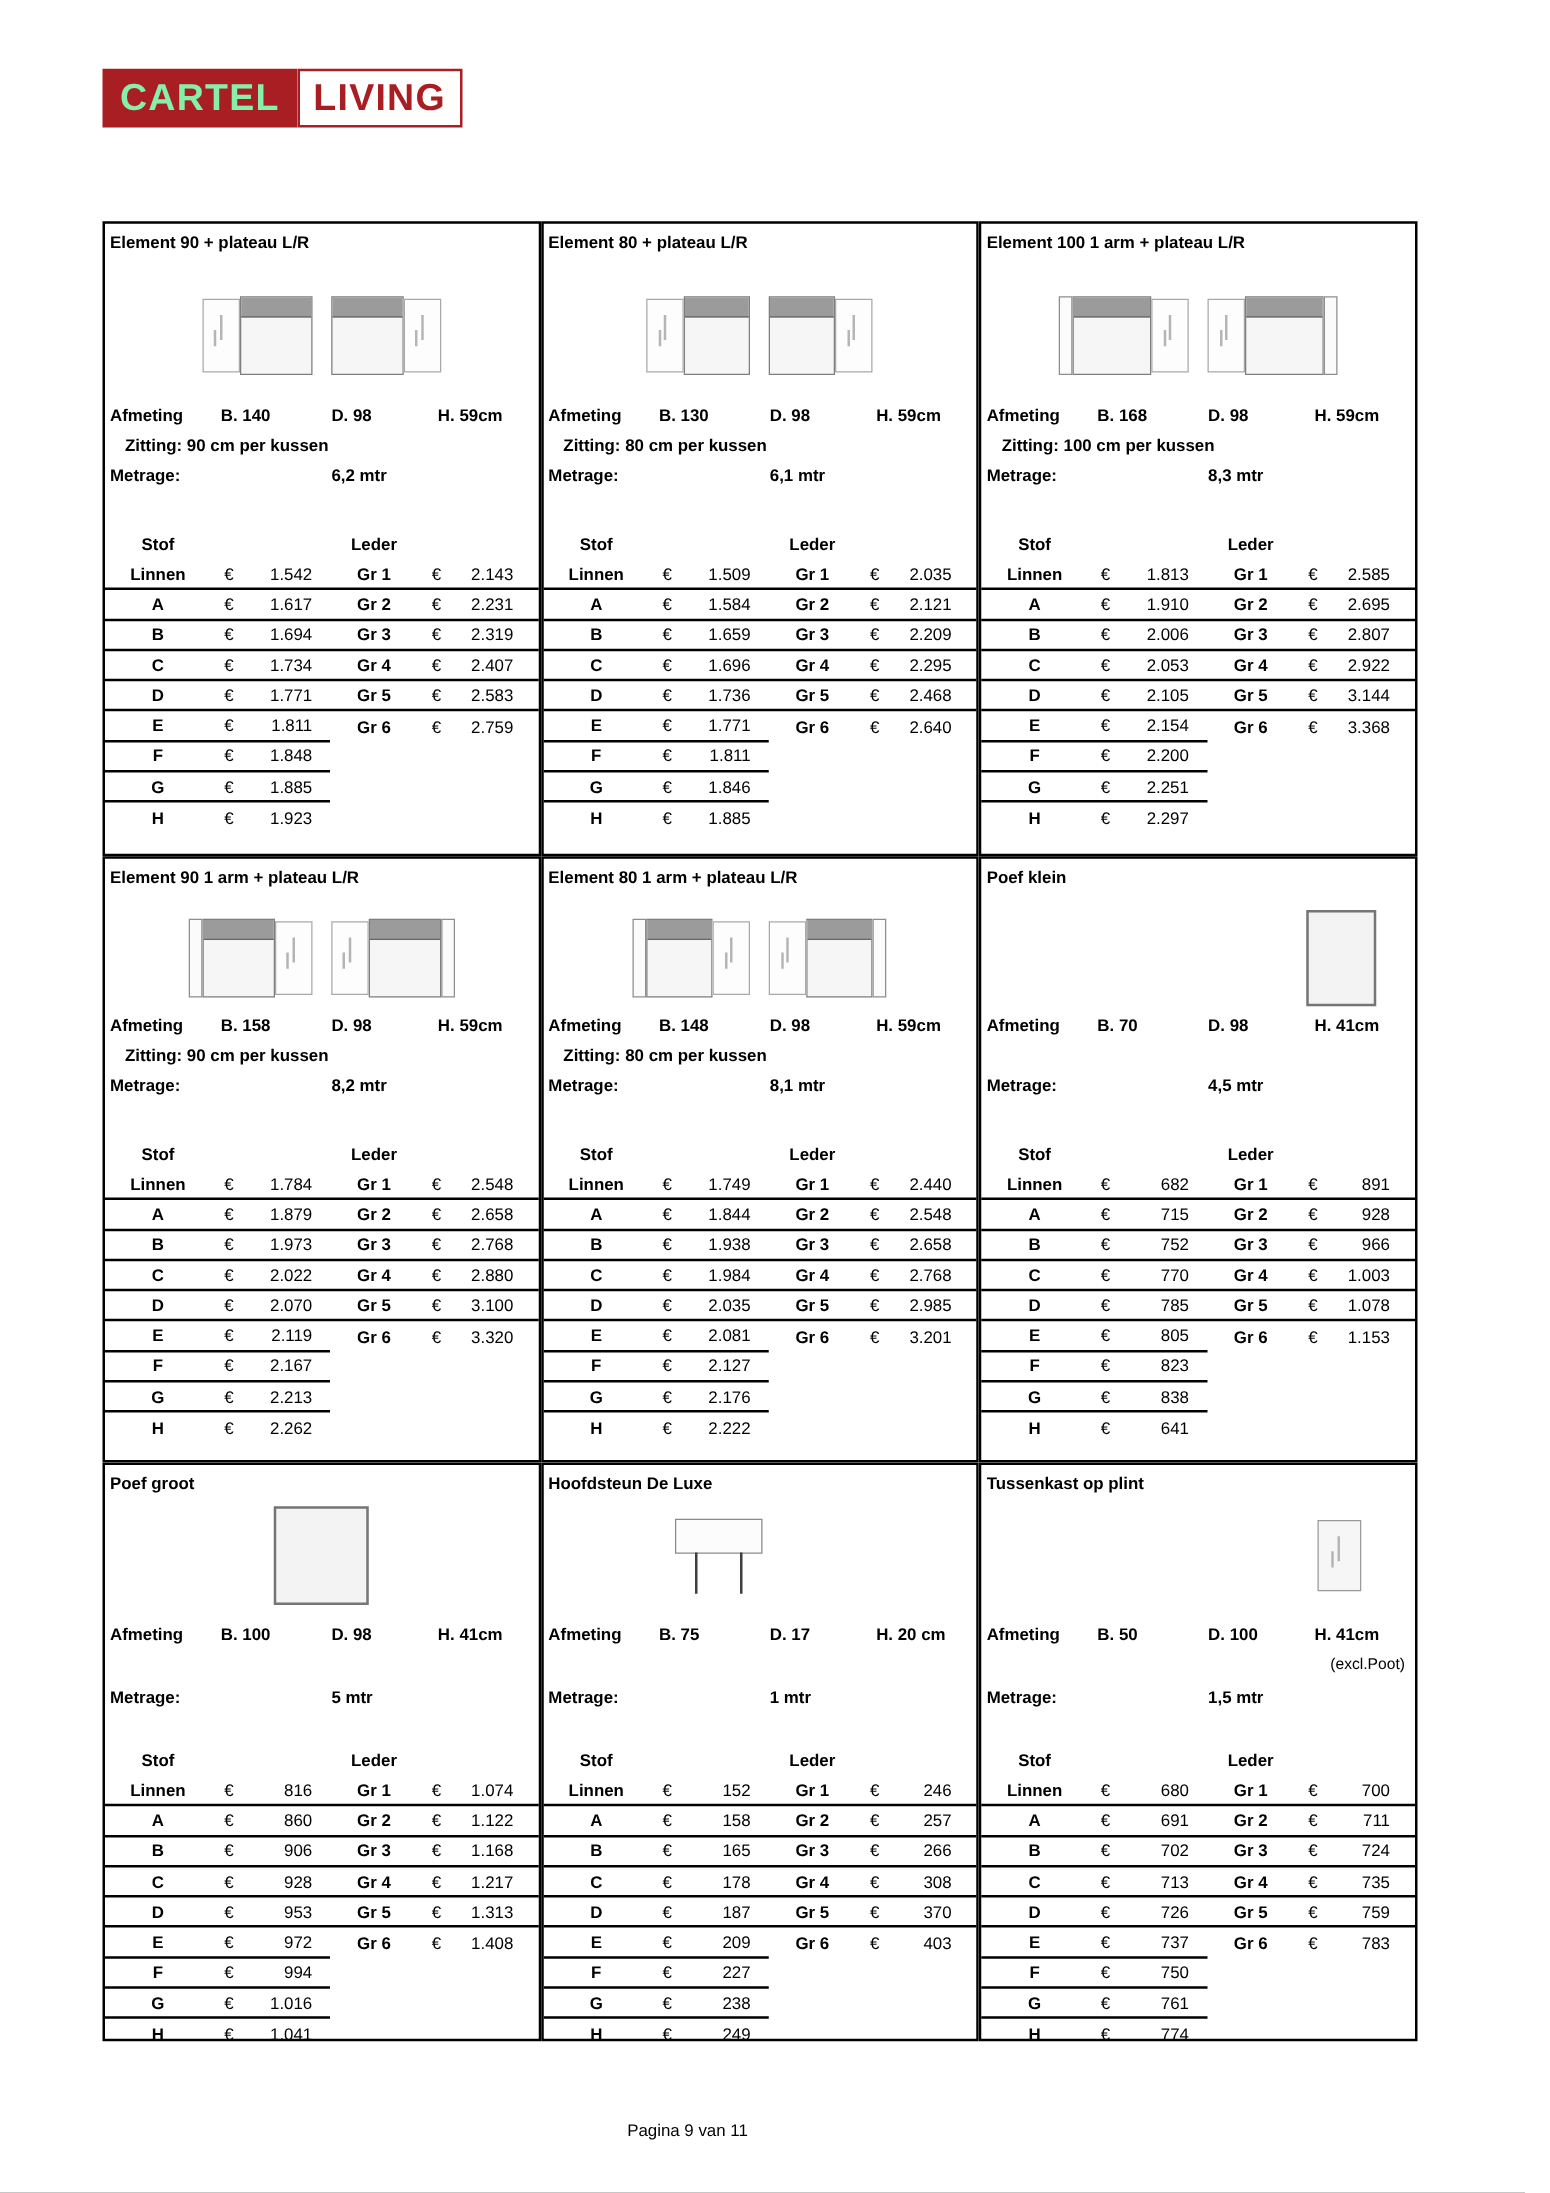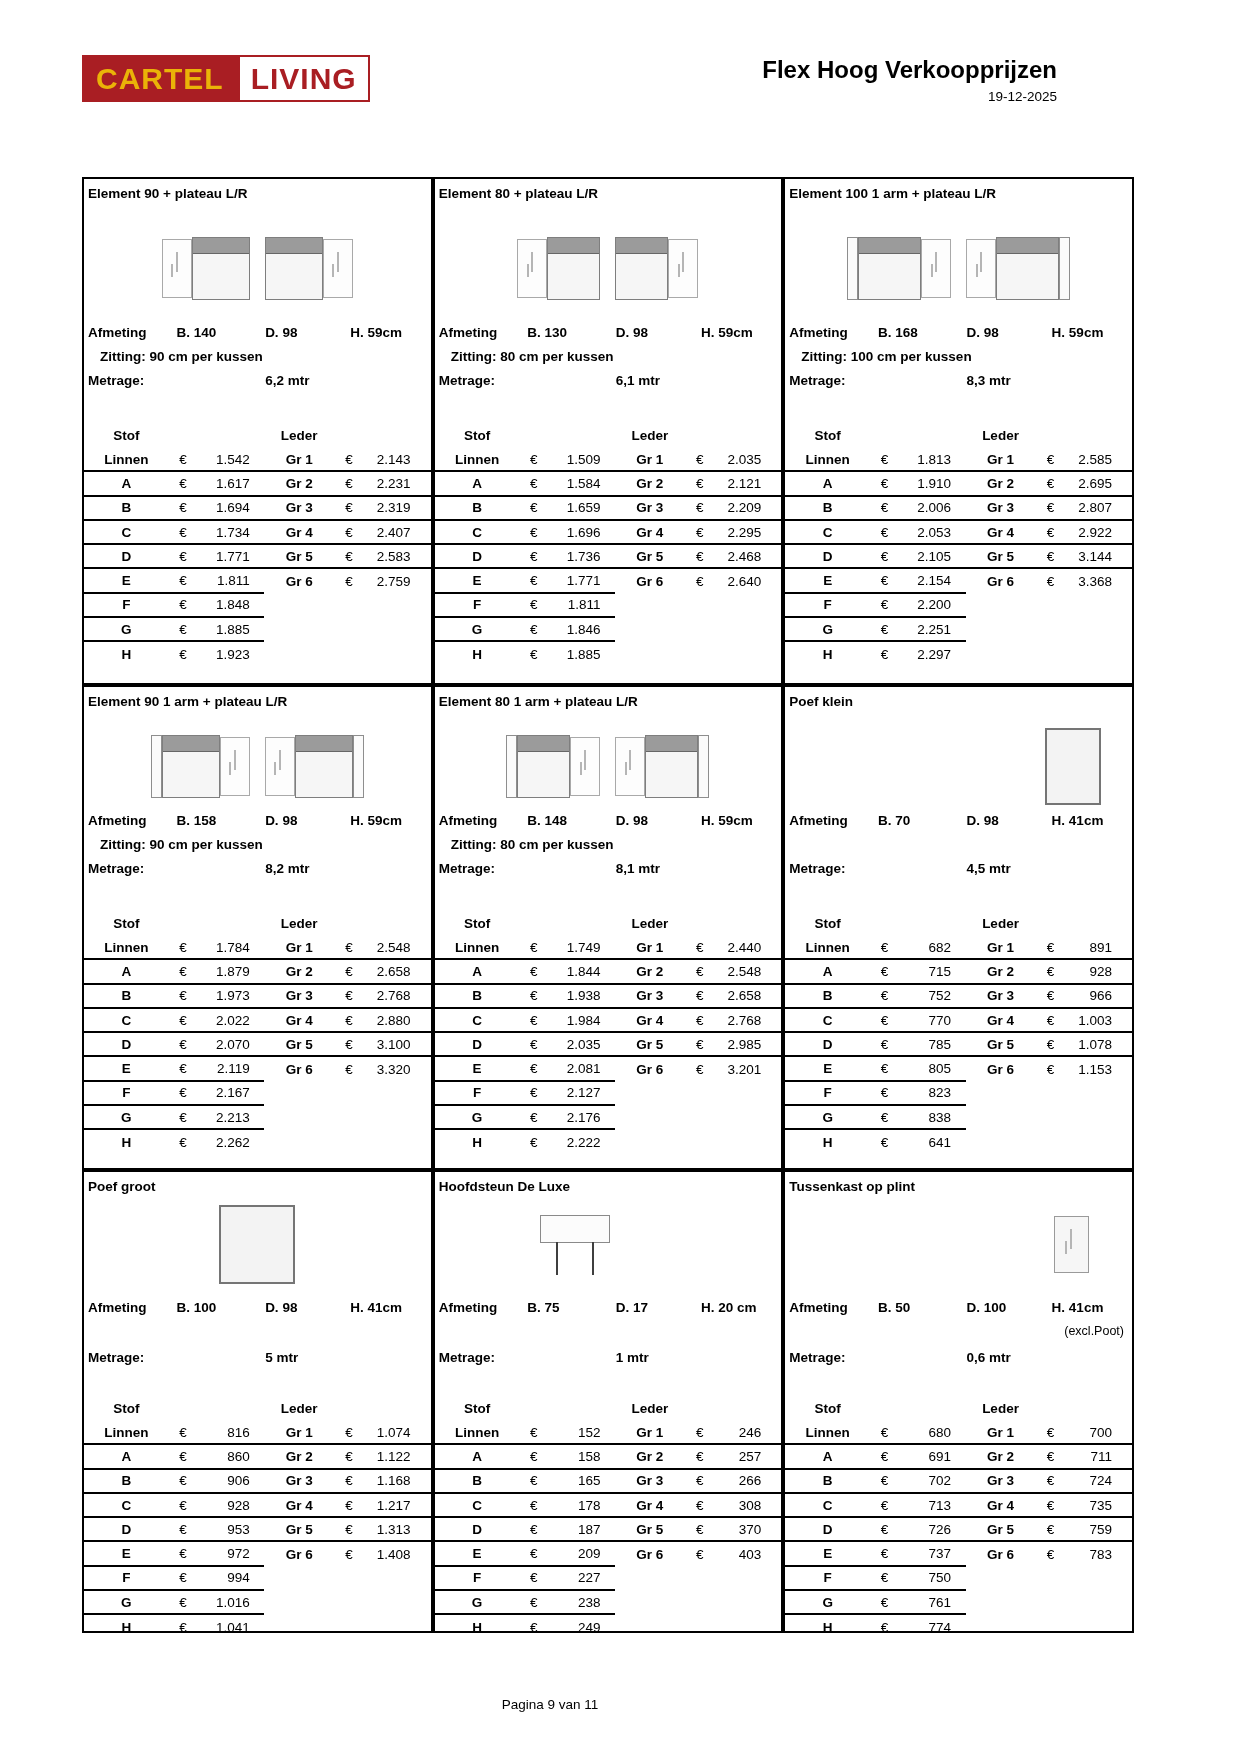--- a/index.html
+++ b/index.html
@@ -4,21 +4,21 @@
 <style>
   :root{ --red:#A91E23; }
   *{ box-sizing:border-box; margin:0; padding:0; }
   html,body{ background:#9a9a9a; }
   .page{ position:relative; width:1240px; height:1754px; margin:0 auto; background:#fff;
          font-family:"Liberation Sans", sans-serif; color:#000; overflow:hidden; }
 
   
   .logo{ position:absolute; left:82px; top:55px; height:47px; display:flex;
          font-weight:bold; font-size:30px; letter-spacing:1px; }
-  .logo-cartel{ background:var(--red); color:#eab308; display:flex; align-items:center; padding:0 14px; }
+  .logo-cartel{ background:var(--red); color:#86efac; display:flex; align-items:center; padding:0 14px; }
   .logo-living{ background:#fff; color:var(--red); border:2px solid var(--red);
                 display:flex; align-items:center; padding:0 11px; }
   .header-right{ position:absolute; top:56px; right:183px; text-align:right; }
   .doc-title{ font-size:24px; font-weight:bold; }
   .doc-date{ font-size:13.5px; margin-top:5px; }
 
   
   .grid{ position:absolute; left:82px; top:177px; width:1052px;
          display:grid; grid-template-columns:repeat(3,1fr); grid-template-rows:508px 485px 463px; }
   .panel{ position:relative; border:2px solid #000; background:#fff; }
@@ -83,24 +83,20 @@
 </head>
 <body>
 
 <div class="page">
 
   <div class="logo">
     <span class="logo-cartel">CARTEL</span>
     <span class="logo-living">LIVING</span>
   </div>
 
-  <div class="header-right">
-    <div class="doc-title">Flex Hoog Verkoopprijzen</div>
-    <div class="doc-date">19-12-2025</div>
-  </div>
 
   <main class="grid">
       <section class="panel r1">
     <div class="panel-title">Element 90 + plateau L/R</div>
     <div class="diagram dg-elements">
           <div class="dg-unit">
             <div class="dg-plateau">
               <div class="tick t1"></div>
               <div class="tick t2"></div>
             </div>
@@ -1337,21 +1333,21 @@
     <div class="dims">
       <span class="d-afm">Afmeting</span>
       <span class="d-b">B. 50</span>
       <span class="d-d">D. 100</span>
       <span class="d-h">H. 41cm</span>
     </div>
     <div class="zitting"></div>
     <div class="h-note">(excl.Poot)</div>
     <div class="metrage">
       <span class="m-lbl">Metrage:</span>
-      <span class="m-val">0,6 mtr</span>
+      <span class="m-val">1,5 mtr</span>
     </div>
     <div class="ptable">
       <div class="prow phead">
         <div class="half-s">
           <span class="cl">Stof</span>
           <span class="ce"></span>
               <span class="cp"></span>
         </div>
         <div class="half-l">
           <span class="cl2">Leder</span>

